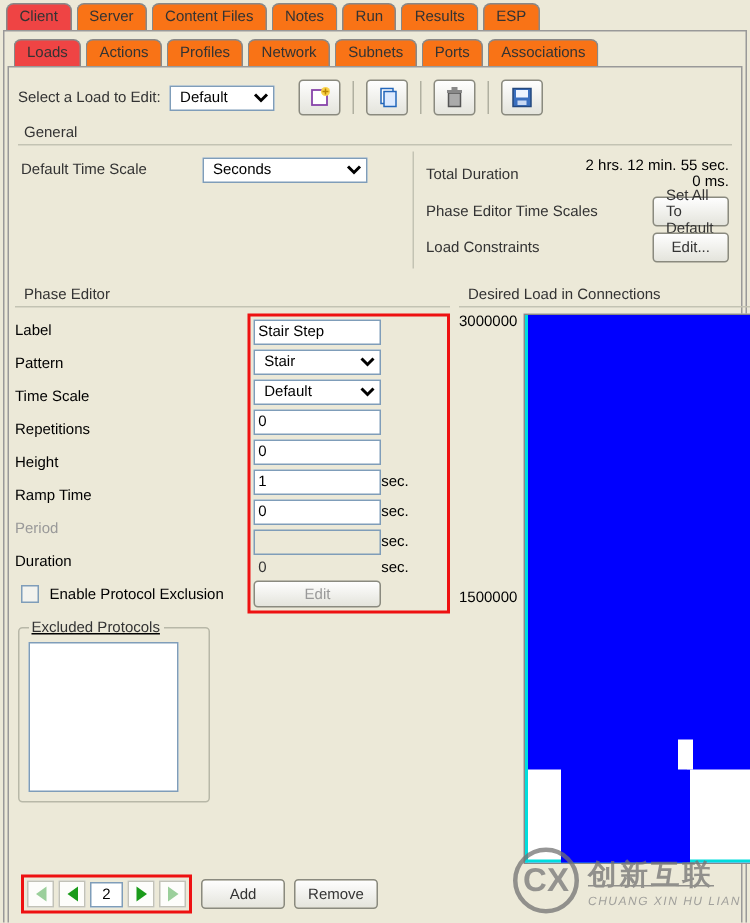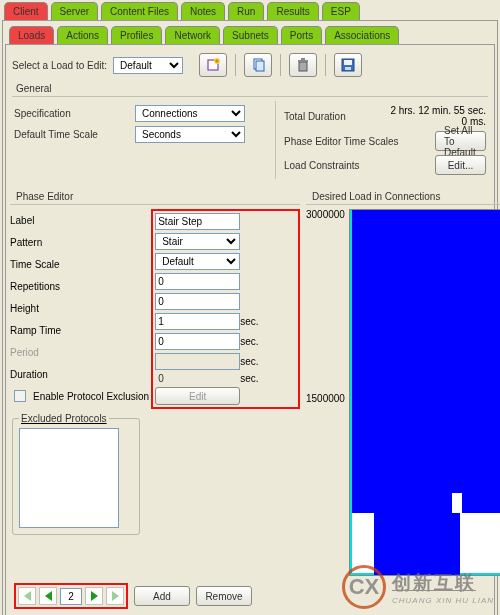--- a/index.html
+++ b/index.html
@@ -1,20 +1,20 @@
 <!DOCTYPE html>
 <html><head>
 <meta charset="utf-8">
 <style>
   * { box-sizing: border-box; font-family: "Tahoma", "Arial", sans-serif; font-size: 10px; }
   body { margin: 0; padding: 0; background: #ece9d8; width: 500px; height: 615px; overflow: hidden; }
   .page { background: #ece9d8; }
 
   .tabbar { display: flex; position: relative; height: 18px; margin-left: 4px; margin-top: 2px; gap: 3px; }
-  .tab { display: inline-flex; align-items: center; padding: 1px 8px; background: #84cc16; border: 1px solid #888; border-bottom: none; border-top-left-radius: 5px; border-top-right-radius: 5px; color: #333; cursor: default; }
+  .tab { display: inline-flex; align-items: center; padding: 1px 8px; background: #f97316; border: 1px solid #888; border-bottom: none; border-top-left-radius: 5px; border-top-right-radius: 5px; color: #333; cursor: default; }
   .tab.active { background: #ef4444; font-weight: normal; }
   .tabcontent { background: #ece9d8; border: 1px solid #999; border-top: none; margin: 0 2px 2px 2px; padding: 2px; }
 
   .row { display: flex; align-items: center; gap: 6px; margin: 4px 2px; }
   .label { color: #333; }
 
   select, input[type="text"] { background: #fff; border: 1px solid #7f9db9; padding: 1px 2px; height: 17px; }
   select { padding-right: 14px; }
   .btn { display: inline-flex; align-items: center; justify-content: center; padding: 1px 8px; height: 20px; background: linear-gradient(#fefefe,#e4e4dc); border: 1px solid #8a8a7f; border-radius: 3px; color: #333; }
   .btn.disabled { color: #999; }
@@ -39,21 +39,21 @@
   .cyanline { position: absolute; background: #00dddd; }
 
   .navrow { display: flex; align-items: center; gap: 6px; margin: 6px 4px; }
   .arrow { display: inline-flex; align-items: center; justify-content: center; width: 18px; height: 18px; border: 1px solid #c2c2b8; background: #fdfdfb; }
   .tri-left { width:0; height:0; border-top:5px solid transparent; border-bottom:5px solid transparent; border-right:7px solid #1a9b1a; }
   .tri-left.dim { border-right-color: #9bcf9b; }
   .tri-right { width:0; height:0; border-top:5px solid transparent; border-bottom:5px solid transparent; border-left:7px solid #1a9b1a; }
   .tri-right.dim { border-left-color: #9bcf9b; }
 
   .logo { position: absolute; right: 6px; bottom: 6px; display: flex; align-items: center; gap: 6px; opacity: .75; }
-  .logo .mark { width: 44px; height: 44px; border: 3px solid #c2410c; border-radius: 50%; display: flex; align-items: center; justify-content: center; color: #777; font-size: 22px; font-weight: bold; }
+  .logo .mark { width: 44px; height: 44px; border: 3px solid #737373; border-radius: 50%; display: flex; align-items: center; justify-content: center; color: #777; font-size: 22px; font-weight: bold; }
   .logo .txt .zh { font-size: 19px; color: #737373; font-weight: bold; letter-spacing: 2px; text-decoration: underline; }
   .logo .txt .en { font-size: 8px; color: #888; letter-spacing: 1px; font-style: italic; }
 </style>
 </head>
 <body>
 
 <div class="page">
 
   <div class="tabbar">
     <div class="tab active">Client</div>
@@ -112,24 +112,20 @@
               <rect x="3" y="2" width="8" height="5" fill="#eef4ff"></rect>
               <rect x="4" y="9" width="6" height="3" fill="#c9d9f3"></rect>
             </svg>
           </span>
       </div>
 
       <span class="grouptitle">General</span>
       <div style="display:flex; gap:8px; border-top:1px solid #c3c3b3; padding-top:4px; margin:0 2px;">
         <div style="flex:0 0 255px;">
           <div class="row">
-            <span class="label" style="width:115px;">Specification</span>
-            <select style="width:110px;"><option>Connections</option></select>
-          </div>
-          <div class="row">
             <span class="label" style="width:115px;">Default Time Scale</span>
             <select style="width:110px;"><option>Seconds</option></select>
           </div>
         </div>
         <div style="flex:1; border-left:1px solid #c3c3b3; padding-left:6px;">
           <div class="row">
             <span class="label" style="width:100px;">Total Duration</span>
             <span style="flex:1; text-align:right;">2 hrs. 12 min. 55 sec. 0 ms.</span>
           </div>
           <div class="row">
@@ -141,21 +137,21 @@
             <span class="btn" style="flex:1;">Edit...</span>
           </div>
         </div>
       </div>
 
       <div style="display:flex; gap:6px; margin-top:6px;">
 
         <div style="flex:0 0 290px;">
           <span class="grouptitle">Phase Editor</span>
           <div style="border-top:1px solid #c3c3b3; padding-top:4px;">
-            <div style="display:flex; gap:2px;">
+            <div style="display:flex; gap:16px;">
               <div style="flex:0 0 115px;">
                 <div style="height:22px; display:flex; align-items:center;">
                     <span class="lab">Label</span>
                   </div>
                 <div style="height:22px; display:flex; align-items:center;">
                     <span class="lab">Pattern</span>
                   </div>
                 <div style="height:22px; display:flex; align-items:center;">
                     <span class="lab">Time Scale</span>
                   </div>

